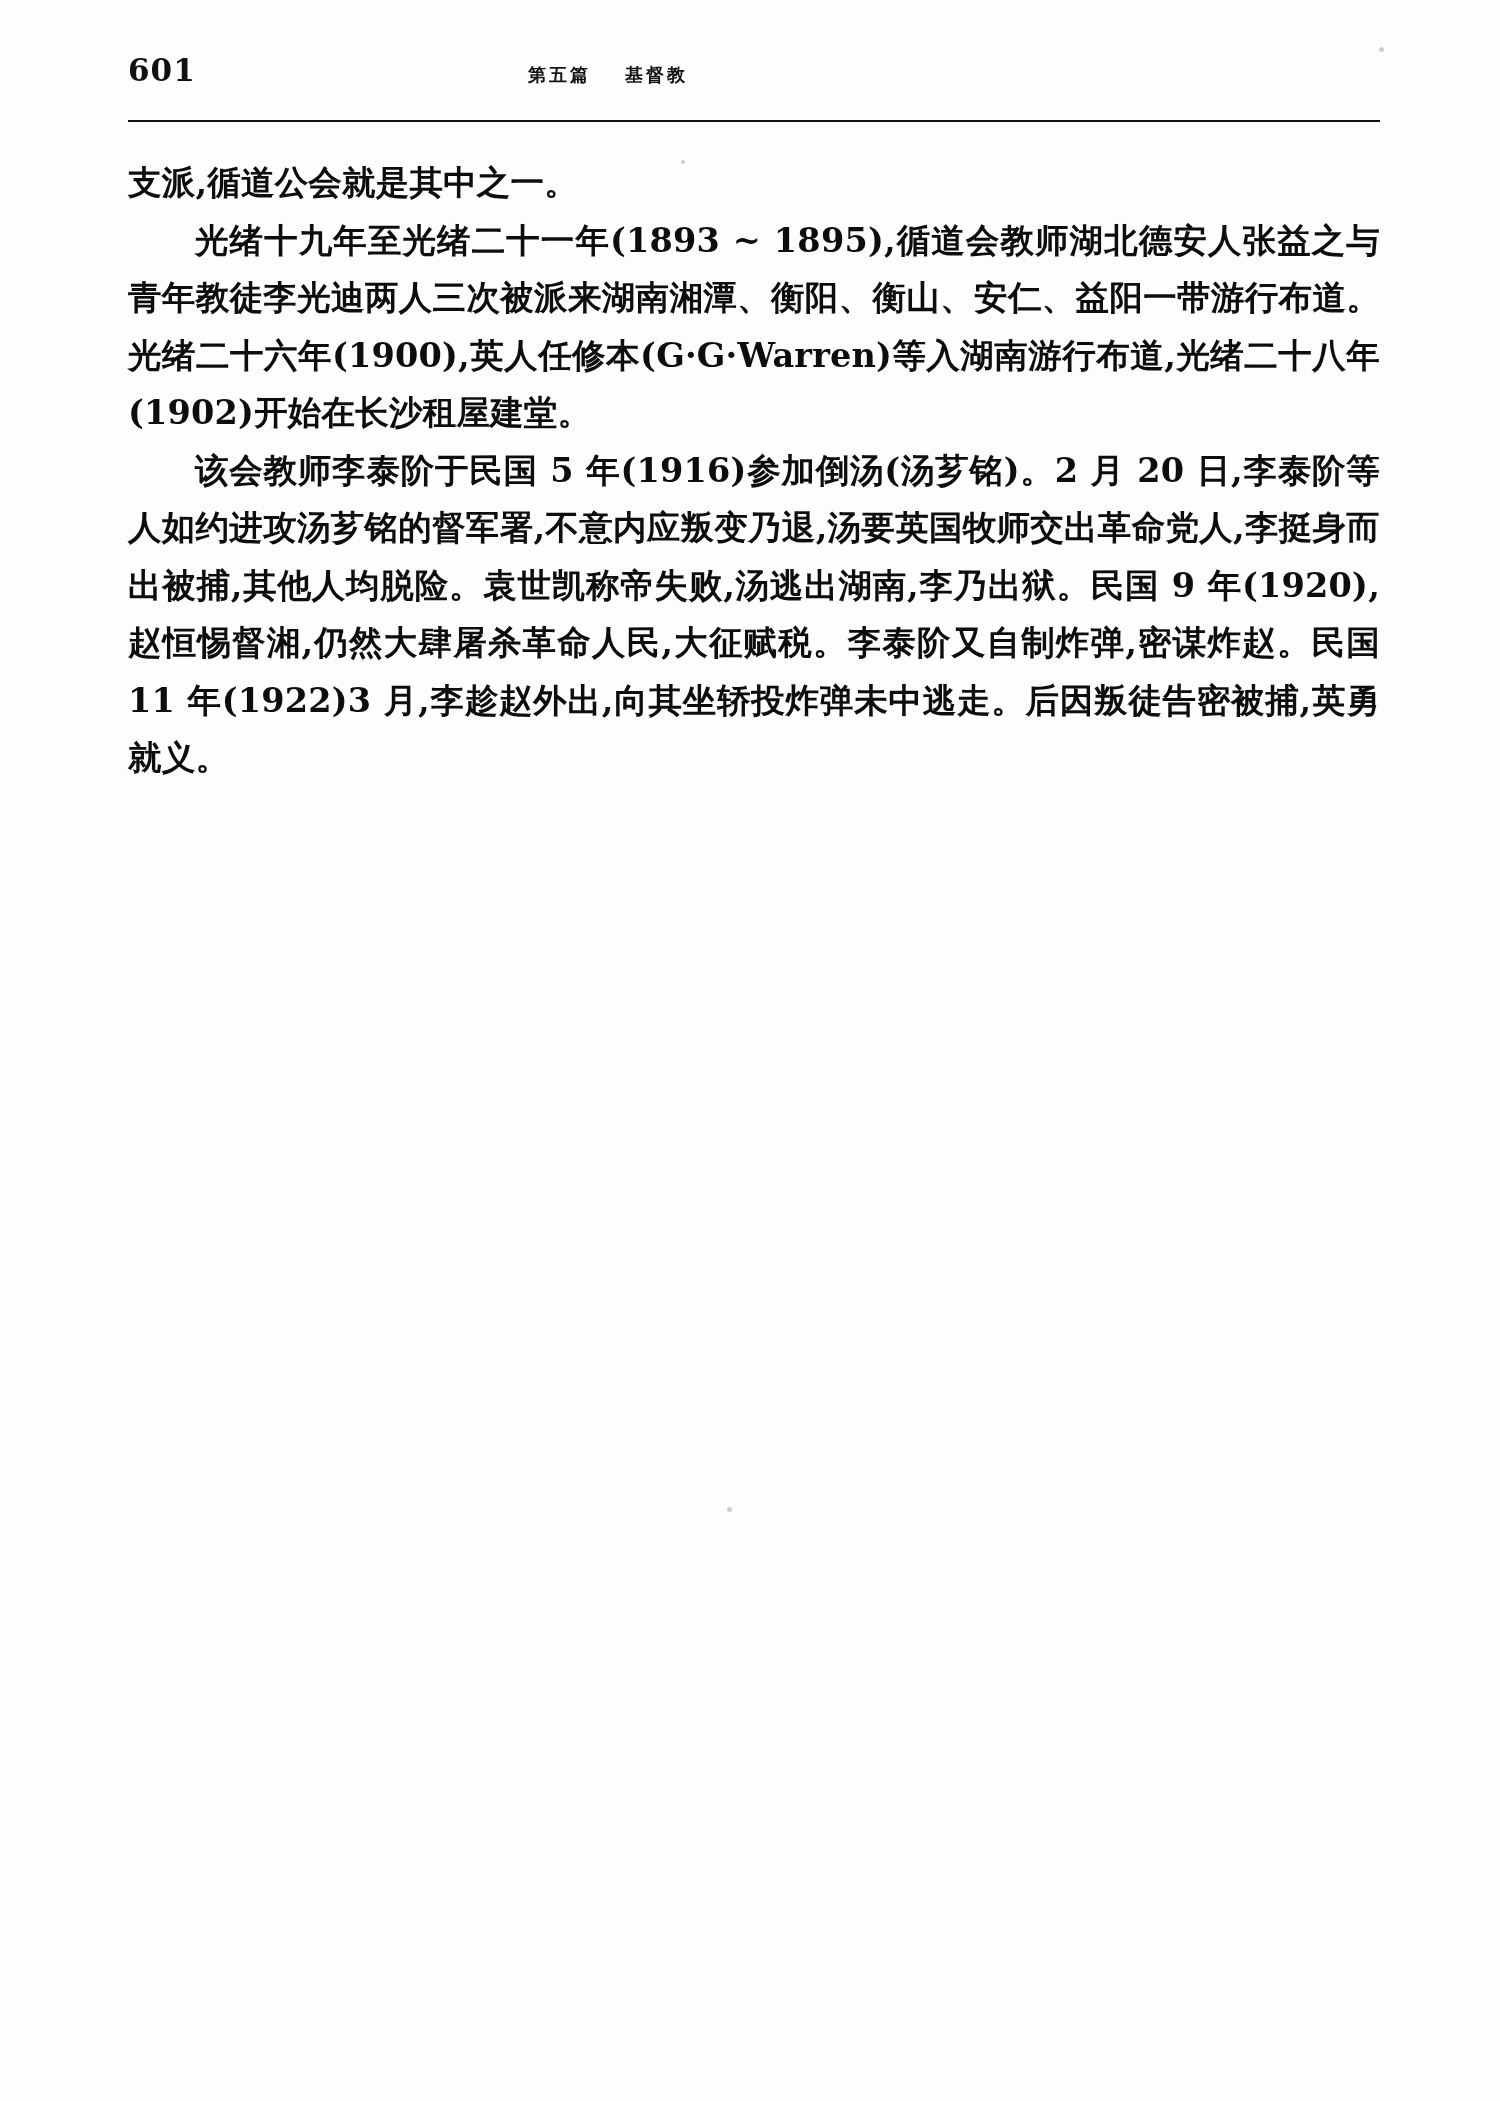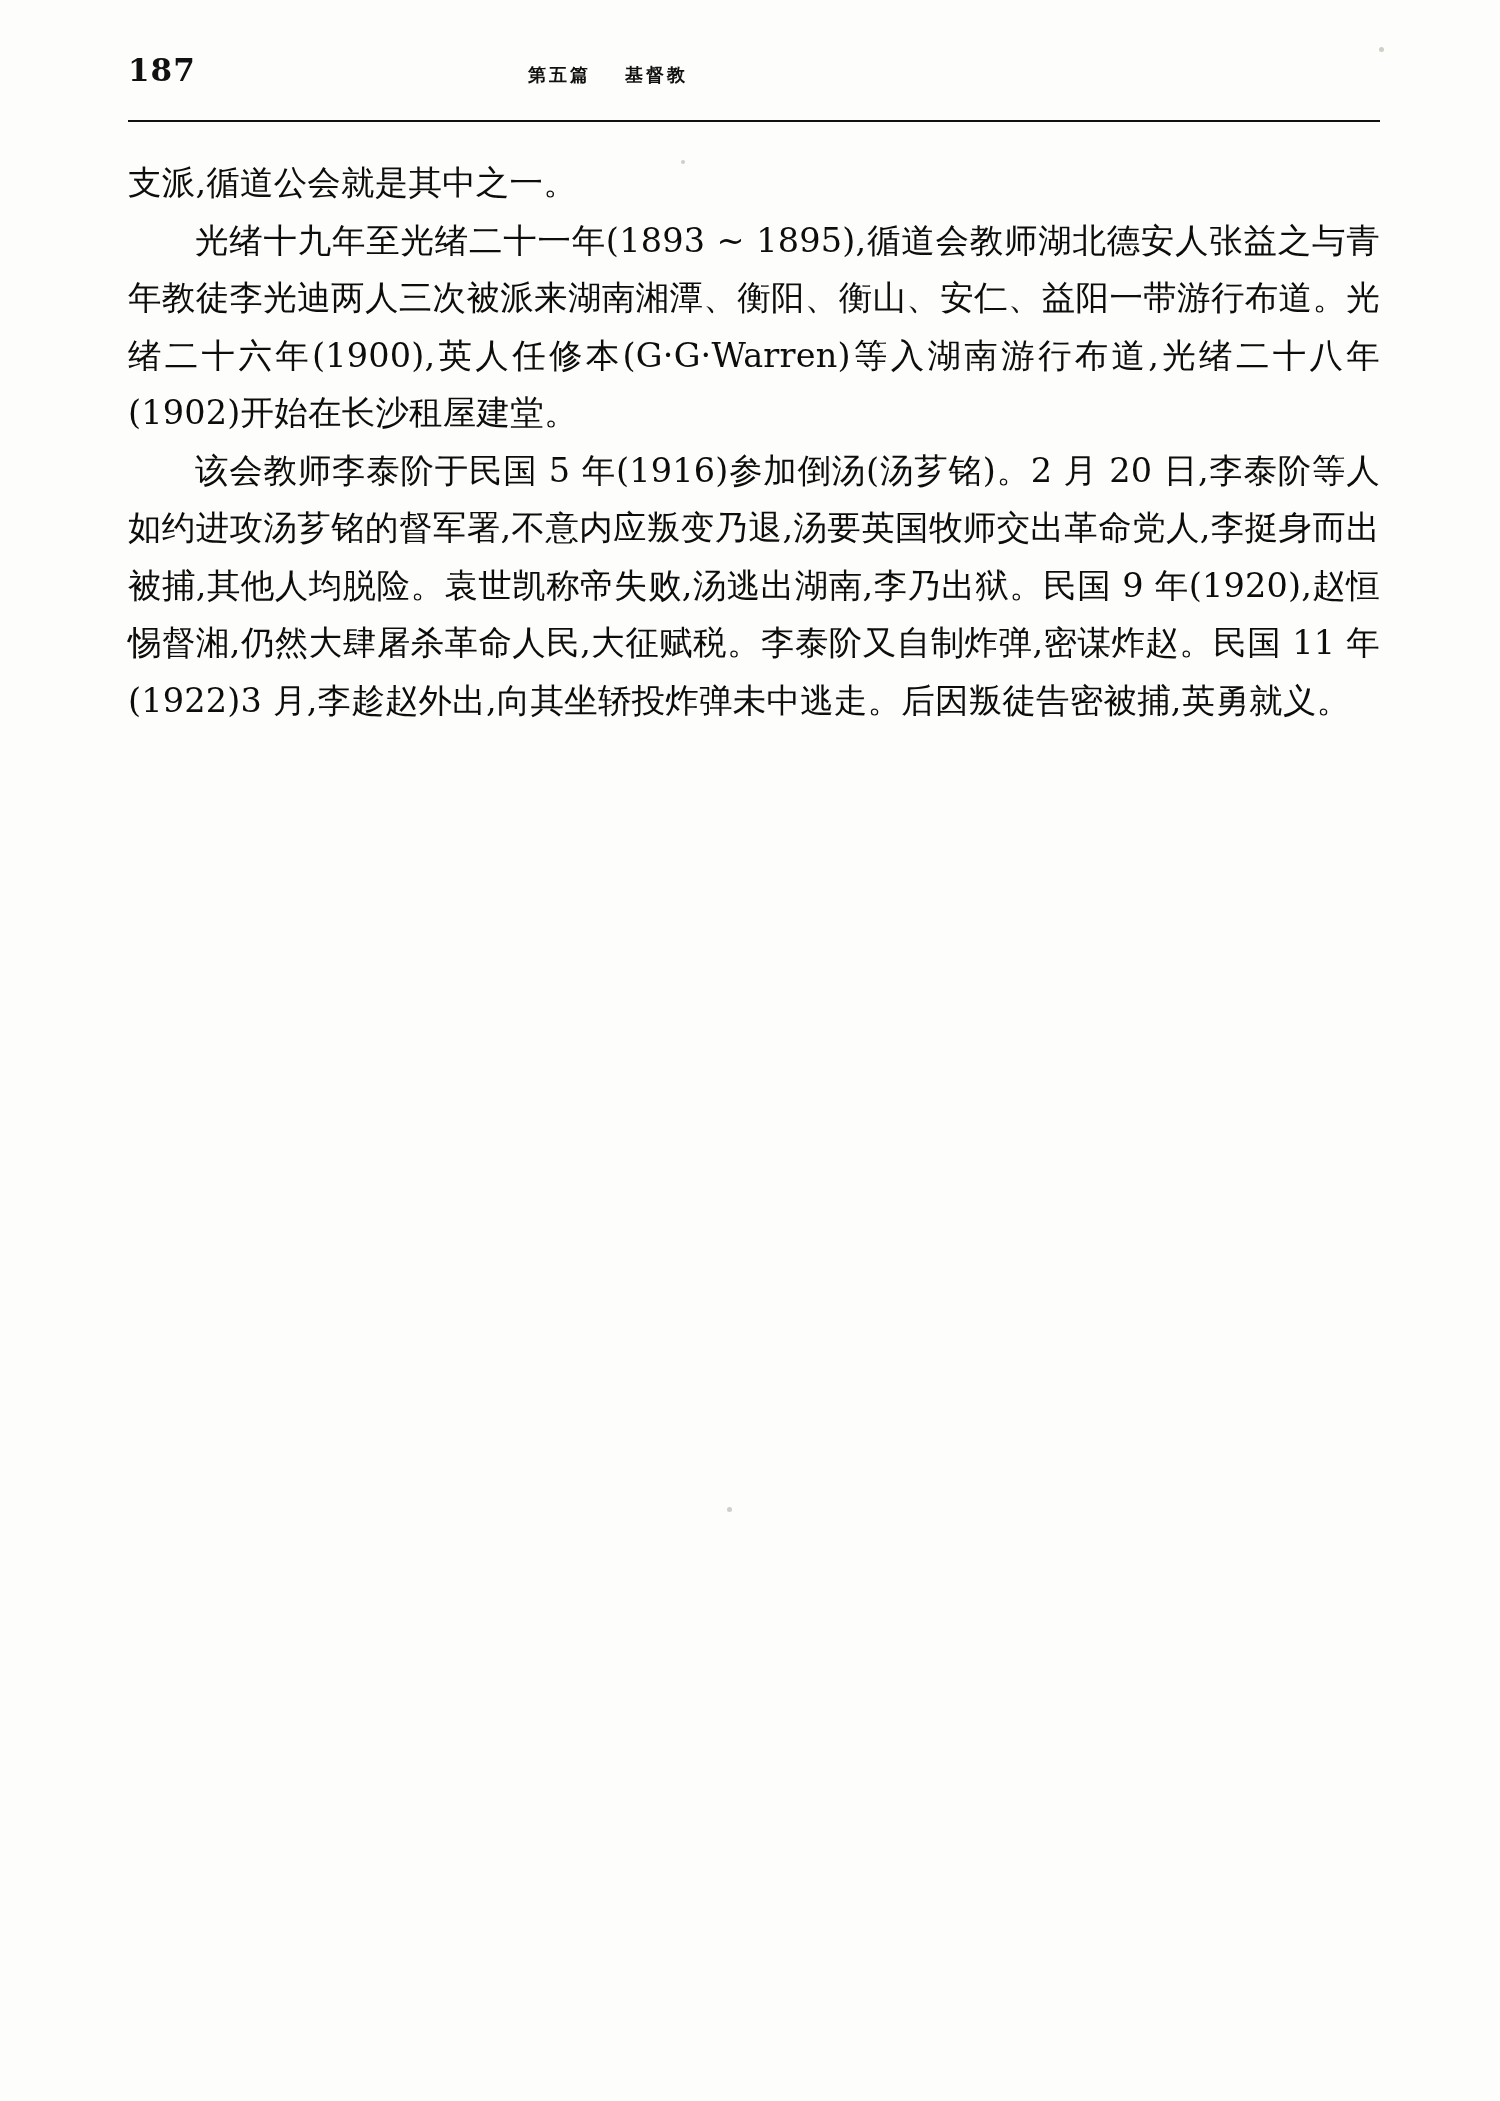--- a/index.html
+++ b/index.html
@@ -62,20 +62,21 @@
     font-size: 33.5px;
     line-height: 57.5px;
     text-align: justify;
     text-justify: inter-ideograph;
     letter-spacing: 0.2px;
     color: #0d0d0d;
   }
   .body-text p {
     margin: 0;
     text-indent: 0;
+    font-weight: bold;
   }
   .body-text p.indent {
     text-indent: 67px;
   }
   .speck {
     position: absolute;
     background: #cfcfc8;
     border-radius: 50%;
   }
 </style>
@@ -84,21 +85,21 @@
 
 <div class="page">
 
   <div class="speck" style="left:1379px; top:47px; width:5px; height:5px;"></div>
   <div class="speck" style="left:681px; top:160px; width:4px; height:4px;"></div>
   <div class="speck" style="left:727px; top:1507px; width:5px; height:5px;"></div>
 
   <div class="page-inner">
 
     <div class="header">
-      <div class="folio">187</div>
+      <div class="folio">601</div>
       <div class="header-title">
         <span>第五篇</span><span class="seg2">基督教</span>
       </div>
     </div>
     <hr class="rule">
 
     <div class="body-text">
       <p>支派,循道公会就是其中之一。</p>
       <p class="indent">光绪十九年至光绪二十一年(1893 ~ 1895),循道会教师湖北德安人张益之与青年教徒李光迪两人三次被派来湖南湘潭、衡阳、衡山、安仁、益阳一带游行布道。光绪二十六年(1900),英人任修本(G·G·Warren)等入湖南游行布道,光绪二十八年(1902)开始在长沙租屋建堂。</p>
       <p class="indent">该会教师李泰阶于民国 5 年(1916)参加倒汤(汤芗铭)。2 月 20 日,李泰阶等人如约进攻汤芗铭的督军署,不意内应叛变乃退,汤要英国牧师交出革命党人,李挺身而出被捕,其他人均脱险。袁世凯称帝失败,汤逃出湖南,李乃出狱。民国 9 年(1920),赵恒惕督湘,仍然大肆屠杀革命人民,大征赋税。李泰阶又自制炸弹,密谋炸赵。民国 11 年(1922)3 月,李趁赵外出,向其坐轿投炸弹未中逃走。后因叛徒告密被捕,英勇就义。</p>

